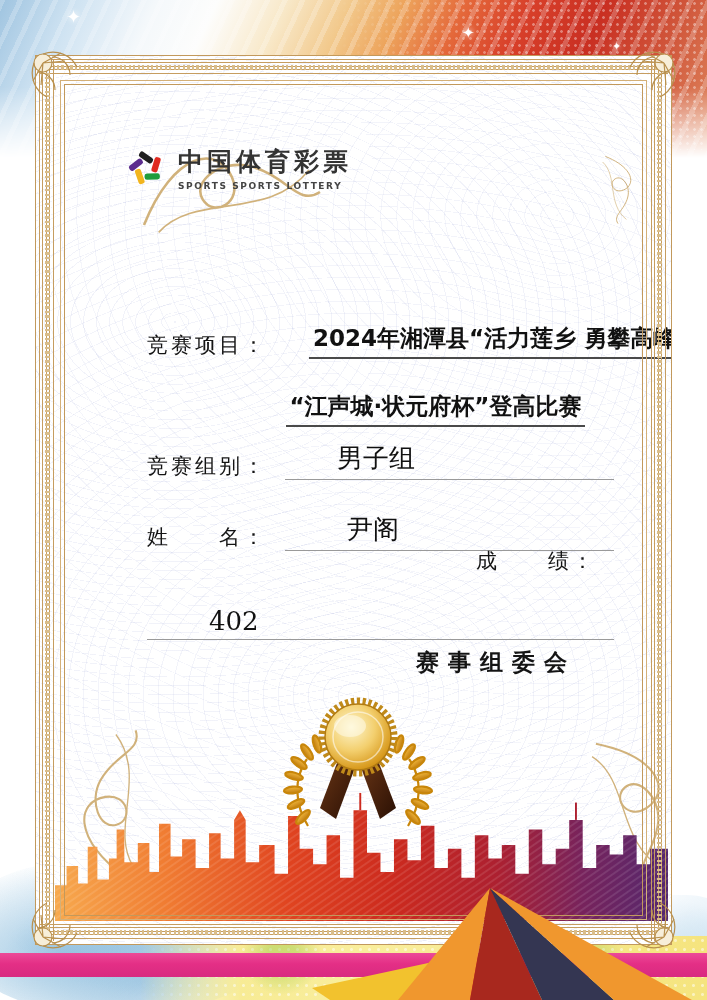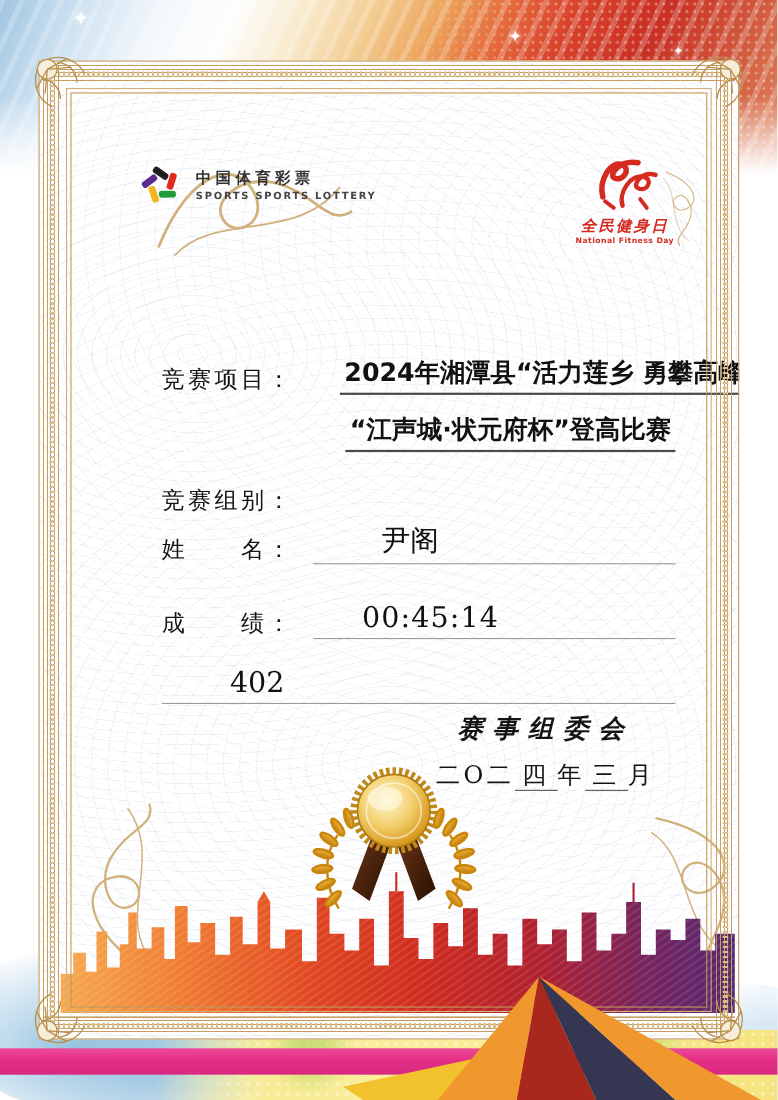--- a/index.html
+++ b/index.html
@@ -65,42 +65,42 @@
   .ladder-v{position:absolute;top:0;bottom:0;left:6px;width:5px;
     background:repeating-linear-gradient(to bottom,#d9bd8a 0 2px,transparent 2px 4.5px);}
   .f-line2{position:absolute;inset:25px;border:1px solid #d4b078;}
   .f-line3{position:absolute;inset:29px;border:1px solid #c2995c;}
   .corner{position:absolute;width:62px;height:62px;}
 
   
   .content{position:absolute;inset:0;z-index:4;}
   .logo-lottery{left:88px;top:90px;display:flex;align-items:center;gap:9px;}
   .ll-cn{font-family:Liberation Serif, serif;font-weight:bold;
-         font-size:14px;letter-spacing:4px;color:#333;}
+         font-size:25px;letter-spacing:4px;color:#333;}
   .ll-en{font-family:"DejaVu Sans","Liberation Sans",sans-serif;font-weight:bold;
          font-size:9px;letter-spacing:1.6px;color:#444;margin-top:3px;}
   .logo-fitness{left:478px;top:82px;width:110px;text-align:center;}
   .lf-cn{color:#d42a20;font-weight:bold;font-size:14px;letter-spacing:2px;font-style:italic;}
   .lf-en{color:#d42a20;font-family:"DejaVu Sans","Liberation Sans",sans-serif;
          font-weight:bold;font-size:7px;letter-spacing:.4px;}
 
   .title{left:0;right:0;top:166px;text-align:center;color:#d9251d;font-weight:bold;
          font-size:58px;letter-spacing:32px;padding-left:32px;}
 
   .rows{left:112px;right:58px;top:0;bottom:0;}
   .row{position:absolute;left:0;right:0;display:flex;align-items:flex-end;}
   .lbl{font-size:21px;color:#141414;letter-spacing:3px;white-space:nowrap;width:138px;flex:none;}
   .val-bold{font-family:"DejaVu Sans","Liberation Sans",sans-serif;font-weight:bold;
             font-size:23px;color:#111;border-bottom:2px solid #4a4a4a;padding:0 4px 3px;white-space:nowrap;}
   .u-line{flex:1;border-bottom:1.5px solid #9a9a9a;padding:0 0 3px 52px;}
   .val{font-size:26px;color:#111;white-space:nowrap;}
   .val-mono{letter-spacing:1px;}
 
   .sig{left:330px;top:592px;width:262px;text-align:center;}
-  .sig-committee{font-size:23px;color:#141414;letter-spacing:9px;font-weight:bold;font-style:italic;}
+  .sig-committee{font-size:23px;color:#141414;letter-spacing:9px;font-weight:bold;}
   .sig-date{font-size:22px;color:#141414;letter-spacing:3px;margin-top:12px;}
   .d-u{border-bottom:1.5px solid #555;padding:0 7px;}
 
   .medal{left:238px;top:638px;width:170px;height:160px;}
   .skyline{left:20px;right:20px;bottom:24px;height:130px;}
 </style>
 </head>
 <body>
 
 <div class="abs bg-top"></div>
@@ -167,62 +167,48 @@
         <rect x="27.25" y="24.9" width="6.5" height="16" rx="2.5" transform="rotate(89 30.5 32.9)" fill="#1f9c3c"></rect>
         <rect x="14.25" y="24.9" width="6.5" height="16" rx="2.5" transform="rotate(161 17.5 32.9)" fill="#f2b51e"></rect>
         <rect x="10.25" y="12.6" width="6.5" height="16" rx="2.5" transform="rotate(233 13.5 20.6)" fill="#5c2d8e"></rect>
       </svg>
       <div>
         <div class="ll-cn">中国体育彩票</div>
         <div class="ll-en">SPORTS SPORTS LOTTERY</div>
       </div>
     </div>
 
-    <div class="abs logo-fitness">
-      <svg width="64" height="56" viewBox="0 0 64 56">
-        <g fill="none" stroke="#d42a20" stroke-linecap="round">
-          <path d="M12,42 C8,26 20,8 30,13 C38,17 30,28 23,25 C16,22 28,8 44,11" stroke-width="5"></path>
-          <path d="M30,50 C26,38 38,20 50,24 C58,27 52,38 44,34 C38,31 48,18 60,22" stroke-width="4"></path>
-          <path d="M14,46 L22,52 M46,44 L52,52" stroke-width="3.5"></path>
-        </g>
-      </svg>
-      <div class="lf-cn">全民健身日</div>
-      <div class="lf-en">National Fitness Day</div>
-    </div>
 
 
     <div class="abs rows">
       <div class="row" style="top:268px;gap:24px;">
         <span class="lbl">竞赛项目：</span>
         <span class="val-bold">2024年湘潭县“活力莲乡 勇攀高峰”</span>
       </div>
-      <div class="row" style="top:320px;justify-content:flex-end;padding-left:110px;">
+      <div class="row" style="top:336px;justify-content:center;padding-left:110px;">
         <span class="val-bold">“江声城·状元府杯”登高比赛</span>
       </div>
       <div class="row" style="top:386px;">
         <span class="lbl">竞赛组别：</span>
-      </div>
-      <div class="row" style="top:419px;justify-content:center;">
+        <span class="u-line"><span class="val">男子组</span></span>
+      </div>
+      <div class="row" style="top:457px;justify-content:center;">
         <span class="lbl">姓　　名：</span>
         <span class="u-line" style="padding-left:62px;"><span class="val">尹阁</span></span>
       </div>
       <div class="row" style="top:492px;justify-content:flex-end;">
         <span class="lbl">成　　绩：</span>
-        <span class="u-line" style="padding-left:44px;"><span class="val val-mono">00:45:14</span></span>
       </div>
       <div class="row" style="top:551px;">
         <span class="u-line" style="padding-left:62px;"><span class="val">402</span></span>
       </div>
     </div>
 
     <div class="abs sig">
       <div class="sig-committee">赛事组委会</div>
-      <div class="sig-date">
-        <span>二O二</span><span class="d-u">四</span><span>年</span><span class="d-u">三</span><span>月</span>
-      </div>
     </div>
 
     <svg class="abs medal" viewBox="0 0 170 160">
       <defs>
         <radialGradient id="md" cx=".4" cy=".35" r=".8">
           <stop offset="0" stop-color="#fdf6cf"></stop>
             <stop offset=".45" stop-color="#f3cf6e"></stop>
           <stop offset=".8" stop-color="#d89a1e"></stop>
             <stop offset="1" stop-color="#b97c0c"></stop>
         </radialGradient>

